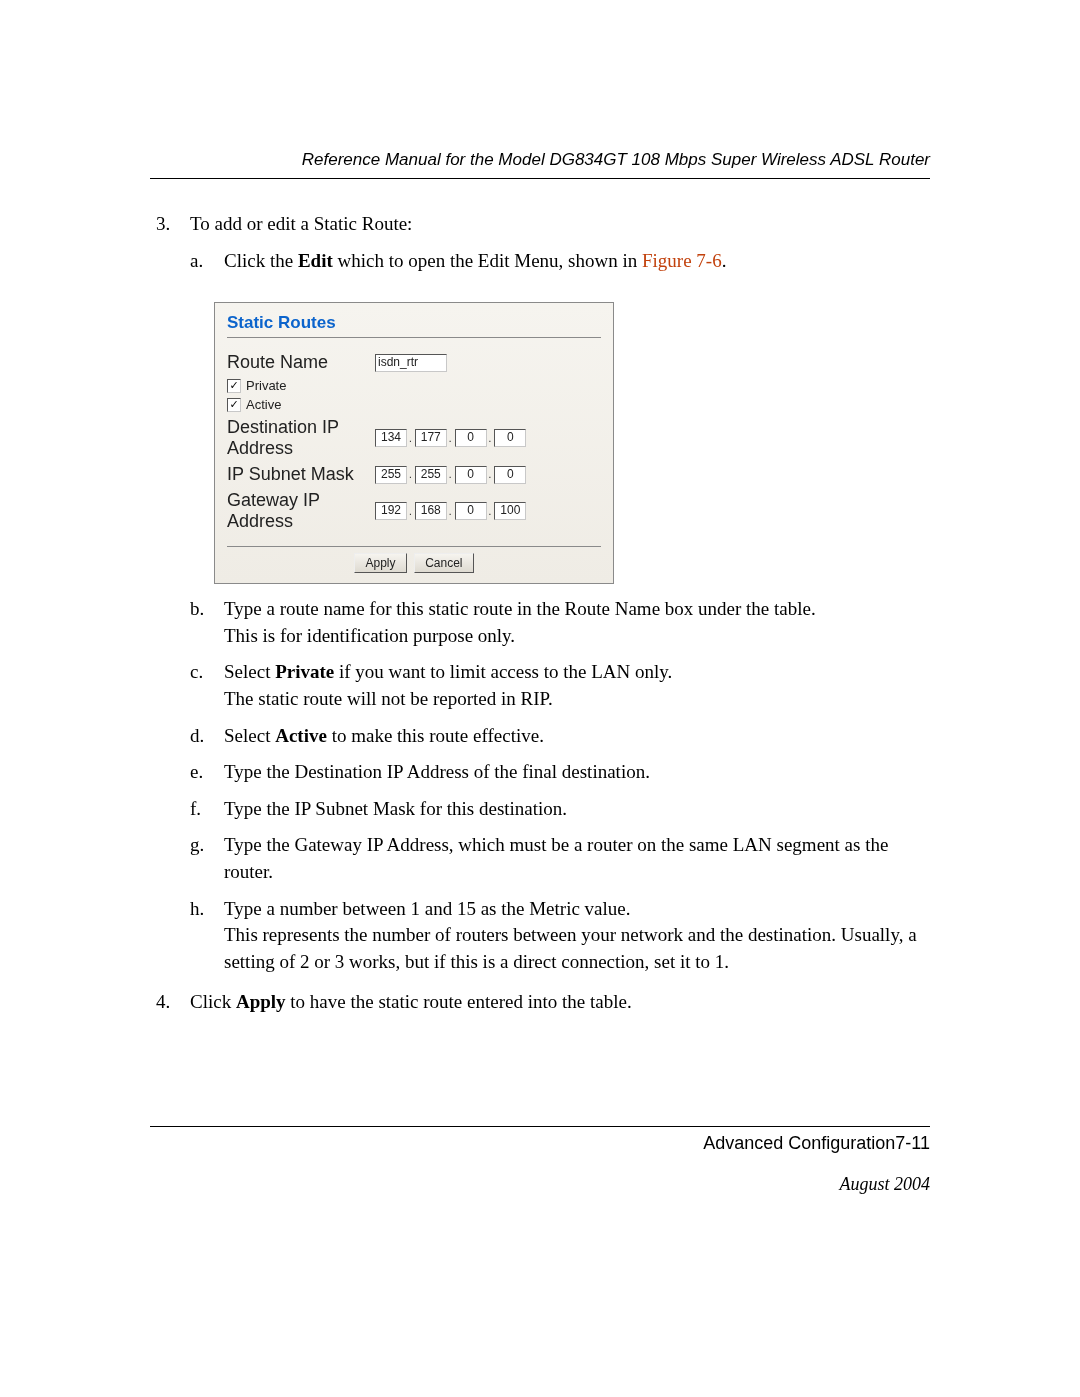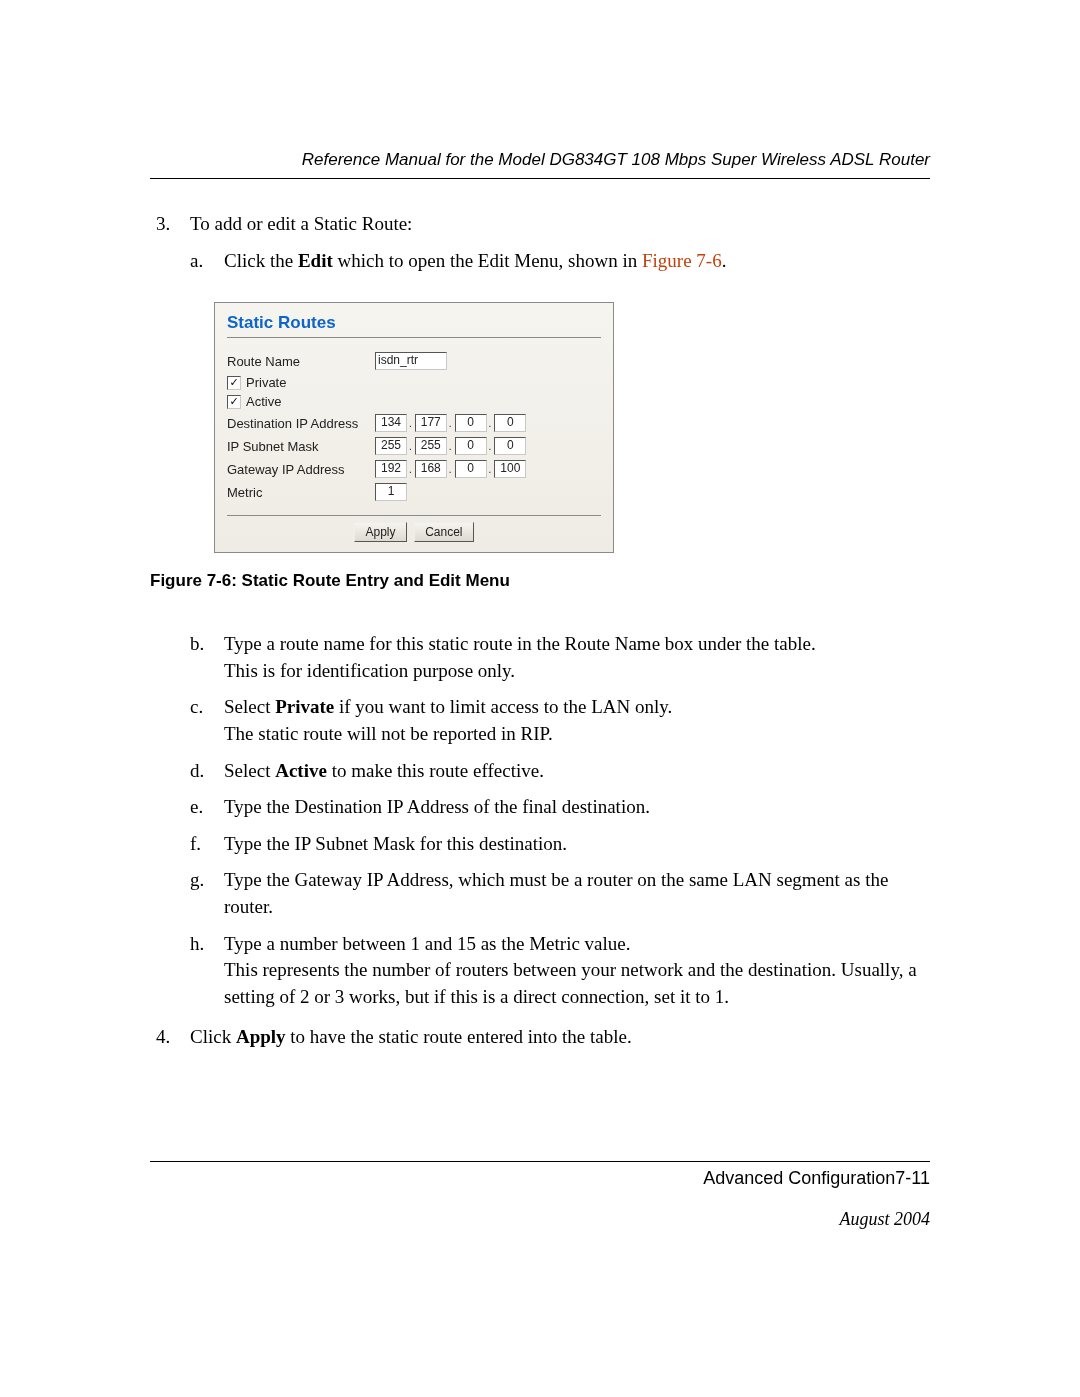--- a/index.html
+++ b/index.html
@@ -100,21 +100,21 @@
   .shot hr.tight { margin: 14px 0 6px 0; }
   .shot-row {
     display: flex;
     align-items: center;
     margin: 5px 0;
     font-family: Arial, Helvetica, sans-serif;
   }
   .shot-label {
     width: 148px;
     font-family: Arial, Helvetica, sans-serif;
-    font-size: 13px;
+    font-size: 18px;
   }
   .ip-box, .txt-box {
     height: 18px;
     border-top: 1px solid #555;
     border-left: 1px solid #555;
     border-right: 1px solid #c8c8c8;
     border-bottom: 1px solid #c8c8c8;
     background: #fff;
     font-size: 12px;
     padding: 0 2px;
@@ -249,33 +249,28 @@
       <div class="shot-label">Gateway IP Address</div>
       <div class="ip-box">192</div>
         <span class="dot">.</span>
       <div class="ip-box">168</div>
         <span class="dot">.</span>
       <div class="ip-box">0</div>
         <span class="dot">.</span>
       <div class="ip-box">100</div>
     </div>
 
-    <div class="shot-row">
-      <div class="shot-label">Metric</div>
-      <div class="ip-box" style="width:32px">1</div>
-    </div>
 
     <hr class="tight">
     <div class="btn-row">
       <span class="uibtn">Apply</span>
       <span class="uibtn">Cancel</span>
     </div>
   </div>
 
-  <div class="figure-caption">Figure 7-6:  Static Route Entry and Edit Menu</div>
 
   <ol class="numbered">
     <li style="list-style:none">
       <ol class="alpha">
         <li>
           <span class="letter">b.</span>
           <span>Type a route name for this static route in the Route Name box under the table.</span><br>
           <span>This is for identification purpose only.</span>
         </li>
         <li>

